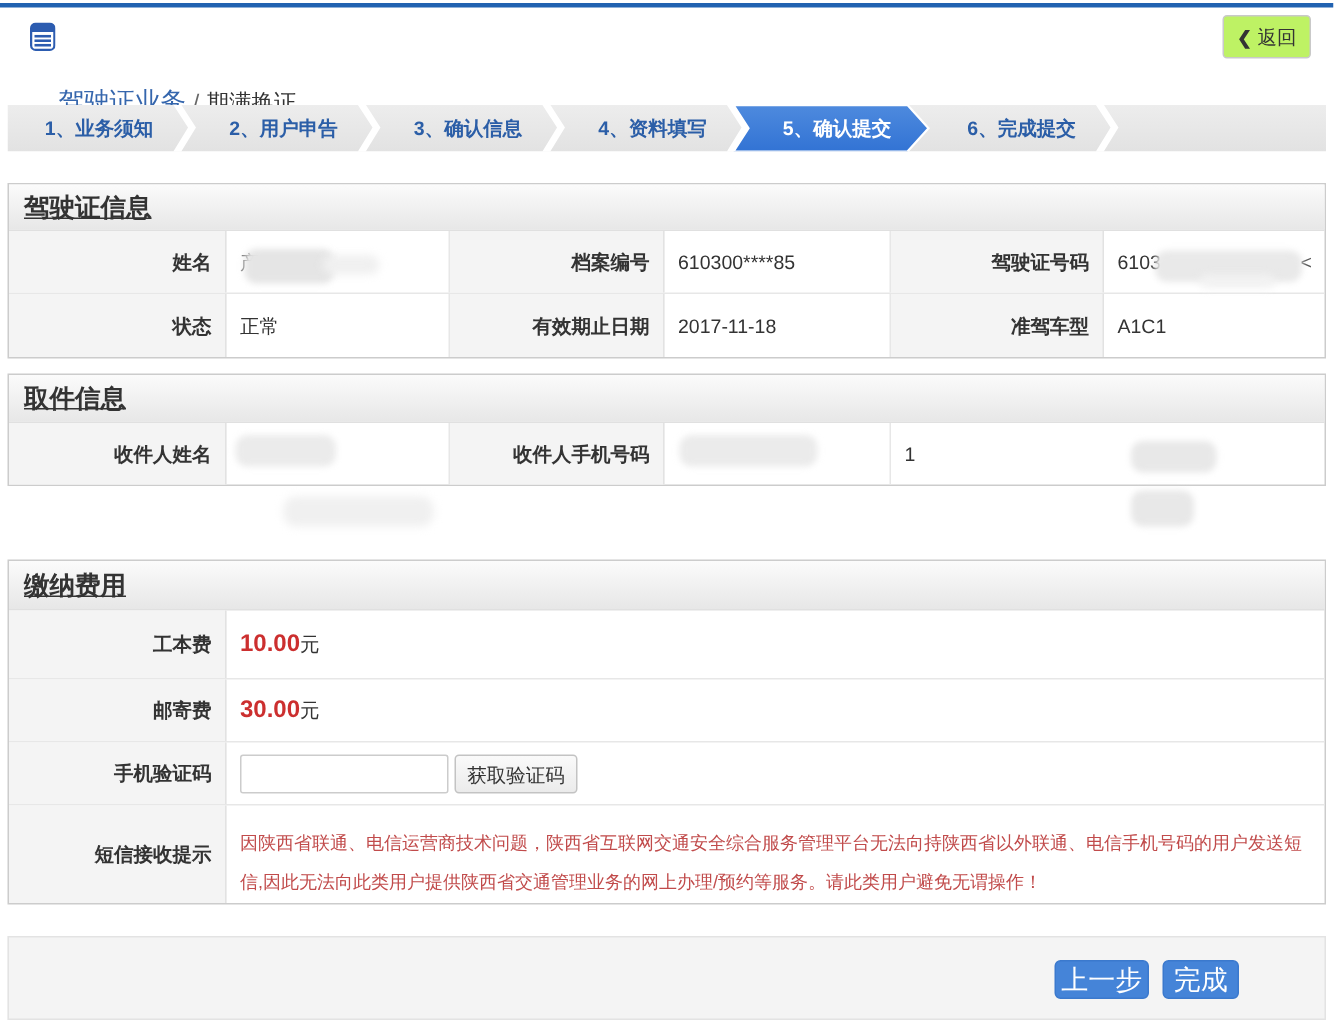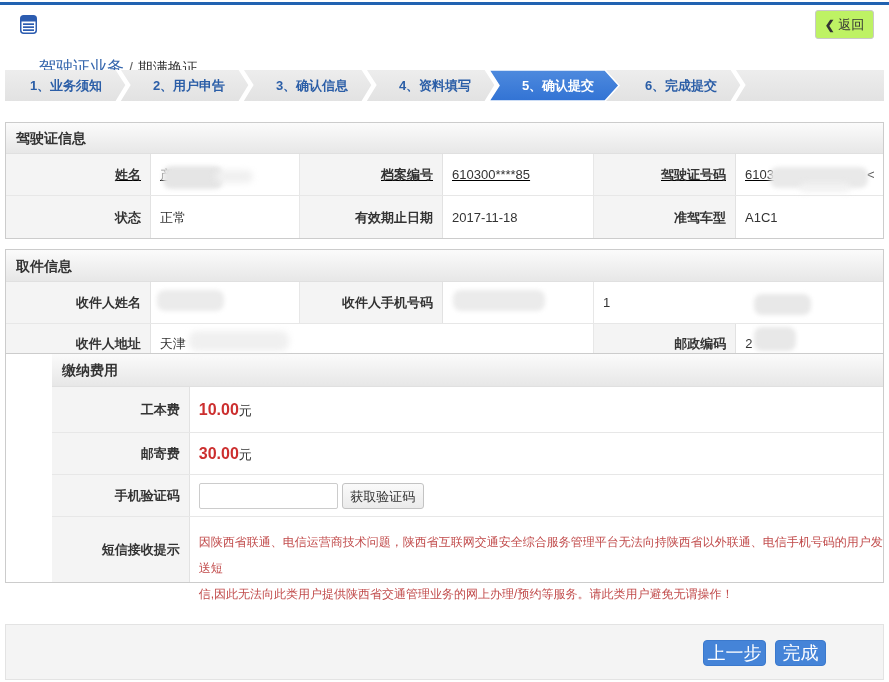--- a/index.html
+++ b/index.html
@@ -6,22 +6,22 @@
 html,body { width:889px; height:682px; background:#fff; font-family:"Liberation Sans",sans-serif; position:relative; overflow:hidden; }
 .topline { position:absolute; left:0; top:2px; width:889px; height:3px; background:#2162b1; }
 .hdr-icon { position:absolute; left:20px; top:15px; }
 .title { position:absolute; left:39px; top:16px; font-size:17px; color:#3566ad;margin-top:40px; }
 .subtitle { font-size:15px; color:#333; }
 .slash { font-size:15px; color:#666; }
 .back { position:absolute; left:815px; top:10px; width:59px; height:29px; border:1px solid #c9c9c9; border-radius:3px; background:#bef264; color:#333; font-size:13px; text-align:center; line-height:27px; }
 .back b { font-size:12px; }
 .steps { position:absolute; left:5px; top:70px; }
 .sec { position:absolute; left:5px; width:879px; border:1px solid #ccc; background:#fff; }
-.sh { height:31px; line-height:31px; padding-left:10px; font-size:14px; font-weight:bold; color:#333;
-      background:linear-gradient(#fbfbfb,#e7e7e7); border-bottom:1px solid #e0e0e0; }
+.sh { height:31px; line-height:31px; padding-left:10px; font-size:17px; font-weight:bold; color:#333;
+      background:linear-gradient(#fbfbfb,#e7e7e7); border-bottom:1px solid #e0e0e0;text-decoration:underline; }
 .row { display:flex; }
 .row + .row { border-top:1px solid #e7e7e7; }
 .lb { background:#f4f4f4; text-align:right; padding-right:9px; font-weight:bold; color:#333; font-size:13px; border-right:1px solid #e2e2e2; }
 .vl { padding-left:9px; color:#333; font-size:13px; }
 .bdr { border-right:1px solid #e7e7e7; }
 .blur { position:absolute; background:#ececec; border-radius:8px; filter:blur(2px); }
 .red-big { color:#cc2f2f; font-weight:bold; font-size:16px; }
 .unit { color:#333; font-size:13px; font-weight:normal; }
 .codeinput { width:139px; height:26px; border:1px solid #ccc; border-radius:2px; vertical-align:middle; }
 .codebtn { display:inline-block; width:82px; height:26px; margin-left:4px; border:1px solid #c3c3c3; border-radius:3px; background:linear-gradient(#fafafa,#ebebeb); color:#333; font-size:13px; text-align:center; line-height:25px; vertical-align:middle; }
@@ -68,21 +68,21 @@
     <text x="184" y="20">2、用户申告</text>
     <text x="307" y="20">3、确认信息</text>
     <text x="430" y="20">4、资料填写</text>
     <text x="553" y="20" fill="#fff">5、确认提交</text>
     <text x="676" y="20">6、完成提交</text>
   </g>
 </svg>
 
 <div class="sec" style="top:122px;">
   <div class="sh">驾驶证信息</div>
-  <div class="row" style="height:41px; line-height:41px;text-decoration:underline;">
+  <div class="row" style="height:41px; line-height:41px;">
     <div class="lb" style="width:145px;">姓名</div>
     <div class="vl bdr" style="width:149px;"><span style="color:#777;">产</span></div>
     <div class="lb" style="width:143px;">档案编号</div>
     <div class="vl bdr" style="width:151px;">610300****85</div>
     <div class="lb" style="width:142px;">驾驶证号码</div>
     <div class="vl" style="width:147px; position:relative;">6103<span style="position:absolute; left:131px; top:0; color:#555;">&lt;</span></div>
   </div>
   <div class="row" style="height:43px; line-height:43px;">
     <div class="lb" style="width:145px;">状态</div>
     <div class="vl bdr" style="width:149px;">正常</div>
@@ -95,29 +95,23 @@
 
 <div class="sec" style="top:249px;">
   <div class="sh" style="height:32px; line-height:32px;">取件信息</div>
   <div class="row" style="height:41px; line-height:41px;">
     <div class="lb" style="width:145px;">收件人姓名</div>
     <div class="vl bdr" style="width:149px;"></div>
     <div class="lb" style="width:143px;">收件人手机号码</div>
     <div class="vl bdr" style="width:151px;"></div>
     <div class="vl" style="width:147px;">1</div>
   </div>
-  <div class="row" style="height:40px; line-height:40px;">
-    <div class="lb" style="width:145px;">收件人地址</div>
-    <div class="vl bdr" style="width:444px;">天津</div>
-    <div class="lb" style="width:142px;">邮政编码</div>
-    <div class="vl" style="width:147px;">2</div>
-  </div>
 </div>
 
-<div class="sec" style="top:353px;padding-left:46px;">
+<div class="sec" style="top:373px;">
   <div class="sh" style="height:33px; line-height:33px;">缴纳费用</div>
   <div class="row" style="height:45px; line-height:45px;">
     <div class="lb" style="width:145px; line-height:45px;">工本费</div>
     <div class="vl" style="width:732px;"><span class="red-big">10.00</span><span class="unit">元</span></div>
   </div>
   <div class="row" style="height:42px; line-height:42px;">
     <div class="lb" style="width:145px;">邮寄费</div>
     <div class="vl" style="width:732px;"><span class="red-big">30.00</span><span class="unit">元</span></div>
   </div>
   <div class="row" style="height:42px;">

